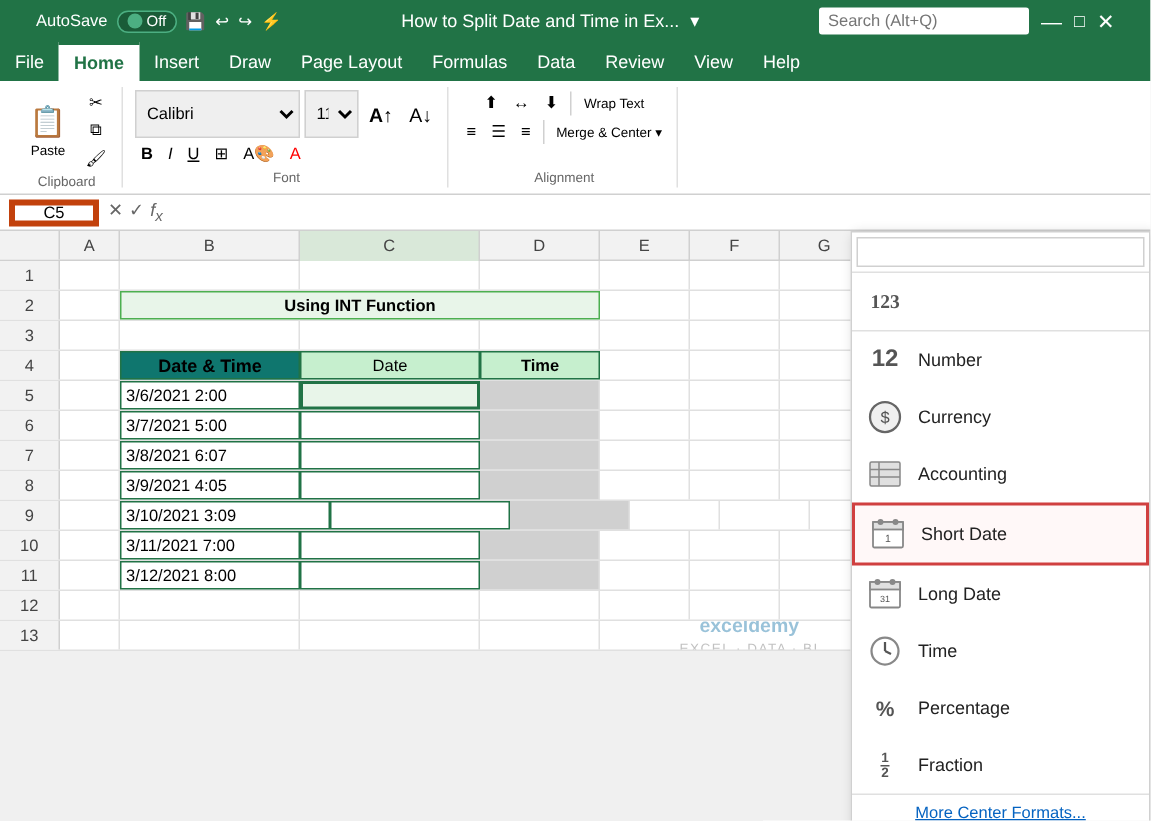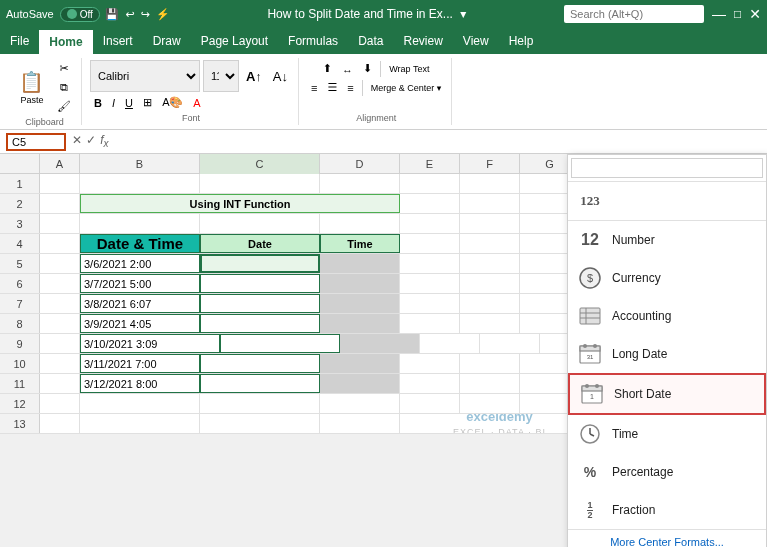--- a/index.html
+++ b/index.html
@@ -1,36 +1,36 @@
 <!DOCTYPE html>
 <html><head>
   <meta charset="utf-8">
   <style>
     * { box-sizing: border-box; margin: 0; padding: 0; }
     body { font-family: 'Segoe UI', Arial, sans-serif; font-size: 12px; background: #f0f0f0; width: 767px; height: 547px; overflow: hidden; }
 
     
-    .title-bar { background: #217346; height: 28px; display: flex; align-items: center; justify-content: space-between; padding: 0 6px; color: white; gap: 20px; }
+    .title-bar { background: #217346; height: 28px; display: flex; align-items: center; justify-content: space-between; padding: 0 24px; color: white; gap: 20px; }
     .title-bar-left { display: flex; align-items: center; gap: 6px; font-size: 11px; }
     .title-bar-center { font-size: 12px; font-weight: 400; }
     .title-bar-right { display: flex; align-items: center; gap: 8px; }
     .autosave-toggle { background: #1a5c38; border: 1px solid #4CAF82; border-radius: 10px; padding: 1px 6px; font-size: 10px; display: flex; align-items: center; gap: 3px; }
     .toggle-dot { width: 10px; height: 10px; background: #4CAF82; border-radius: 50%; }
     .ribbon-tabs { display: flex; background: #217346; height: 26px; }
     .ribbon-tab { padding: 4px 10px; color: white; font-size: 12px; cursor: pointer; display: flex; align-items: center; }
     .ribbon-tab.active { background: white; color: #217346; font-weight: 600; border-top: 2px solid #217346; }
 
     .ribbon-content { padding: 4px 8px; display: flex; gap: 2px; align-items: stretch; height: 76px; }
     .ribbon-group { display: flex; flex-direction: column; align-items: center; border-right: 1px solid #e0e0e0; padding: 2px 6px; min-width: 50px; }
     .ribbon-group-label { font-size: 9px; color: #666; margin-top: auto; padding-top: 2px; }
     .ribbon-group-content { display: flex; align-items: center; gap: 3px; flex: 1; }
 
     
     .formula-bar { background: white; border-bottom: 1px solid #d0d0d0; height: 24px; display: flex; align-items: center; padding: 0 6px; gap: 6px; }
-    .cell-ref { border: 2px solid #c2410c; width: 60px; height: 18px; font-size: 11px; padding: 0 4px; }
+    .cell-ref { border: 4px solid #c2410c; width: 60px; height: 18px; font-size: 11px; padding: 0 4px; text-align: center; }
     .formula-dividers { display: flex; gap: 4px; color: #666; font-size: 12px; }
     .formula-input { flex: 1; font-size: 11px; border: none; outline: none; }
 
     
     .col-headers { display: flex; background: #f2f2f2; border-bottom: 1px solid #d0d0d0; height: 20px; }
     .row-header-spacer { width: 40px; min-width: 40px; border-right: 1px solid #d0d0d0; background: #f2f2f2; }
     .col-header { display: flex; align-items: center; justify-content: center; font-size: 11px; color: #444; border-right: 1px solid #d0d0d0; height: 20px; }
 
     
     .grid-area { overflow: hidden; }
@@ -225,22 +225,22 @@
         <div class="cell" style="width:120px;"></div>
         <div class="cell" style="width:80px;"></div>
         <div class="cell" style="width:60px;"></div>
         <div class="cell" style="width:60px;"></div>
         <div class="cell" style="width:60px;"></div>
       </div>
 
       <div class="grid-row">
         <div class="row-num">4</div>
         <div class="cell" style="width:40px;"></div>
-        <div class="cell data-header" style="width:120px; background:#14b8a6; justify-content:center; border:1px solid #217346; font-weight:bold; font-size:15px;">Date &amp; Time</div>
-        <div class="cell data-header" style="width:120px; background:#c6efce; justify-content:center; border:1px solid #217346; font-weight:bold; font-size:11px;">Date</div>
+        <div class="cell data-header" style="width:120px; background:#0f766e; justify-content:center; border:1px solid #217346; font-weight:bold; font-size:12px;">Date &amp; Time</div>
+        <div class="cell data-header" style="width:120px; background:#c6efce; justify-content:center; border:1px solid #217346; font-weight:normal; font-size:11px;">Date</div>
         <div class="cell data-header" style="width:80px; background:#c6efce; justify-content:center; border:1px solid #217346; font-weight:bold; font-size:11px;">Time</div>
         <div class="cell" style="width:60px;"></div>
         <div class="cell" style="width:60px;"></div>
         <div class="cell" style="width:60px;"></div>
       </div>
 
       <div class="grid-row">
         <div class="row-num">5</div>
         <div class="cell" style="width:40px;"></div>
         <div class="cell" style="width:120px; border:1px solid #217346;">3/6/2021 2:00</div>
@@ -379,35 +379,20 @@
       <div class="dropdown-item-icon">
         <svg width="24" height="24" viewBox="0 0 24 24">
           <rect x="2" y="4" width="20" height="16" rx="1" fill="#e0e0e0" stroke="#888" stroke-width="1"></rect>
           <line x1="2" y1="9" x2="22" y2="9" stroke="#888" stroke-width="1"></line>
           <line x1="2" y1="14" x2="22" y2="14" stroke="#888" stroke-width="1"></line>
           <line x1="8" y1="4" x2="8" y2="20" stroke="#888" stroke-width="1"></line>
         </svg>
       </div>
       <div class="dropdown-item-text">
         <span class="dropdown-item-label">Accounting</span>
-      </div>
-    </div>
-
-    <div class="dropdown-item">
-      <div class="dropdown-item-icon">
-        <svg width="24" height="24" viewBox="0 0 24 24">
-          <rect x="2" y="4" width="20" height="17" rx="1" fill="white" stroke="#888" stroke-width="1.2"></rect>
-          <rect x="2" y="4" width="20" height="5" fill="#e0e0e0" stroke="#888" stroke-width="1.2"></rect>
-          <circle cx="7" cy="4" r="2" fill="#888"></circle>
-          <circle cx="17" cy="4" r="2" fill="#888"></circle>
-          <text x="12" y="17" text-anchor="middle" font-size="6" fill="#555" font-family="Arial">31</text>
-        </svg>
-      </div>
-      <div class="dropdown-item-text">
-        <span class="dropdown-item-label">Long Date</span>
       </div>
     </div>
 
     <div class="dropdown-item highlighted" style="border:2px solid #d04040; background:#fff8f8;">
       <div class="dropdown-item-icon">
         <svg width="24" height="24" viewBox="0 0 24 24">
           <rect x="2" y="4" width="20" height="17" rx="1" fill="white" stroke="#888" stroke-width="1.2"></rect>
           <rect x="2" y="4" width="20" height="5" fill="#e0e0e0" stroke="#888" stroke-width="1.2"></rect>
           <circle cx="7" cy="4" r="2" fill="#888"></circle>
           <circle cx="17" cy="4" r="2" fill="#888"></circle>
@@ -415,20 +400,35 @@
         </svg>
       </div>
       <div class="dropdown-item-text">
         <span class="dropdown-item-label">Short Date</span>
       </div>
     </div>
 
     <div class="dropdown-item">
       <div class="dropdown-item-icon">
         <svg width="24" height="24" viewBox="0 0 24 24">
+          <rect x="2" y="4" width="20" height="17" rx="1" fill="white" stroke="#888" stroke-width="1.2"></rect>
+          <rect x="2" y="4" width="20" height="5" fill="#e0e0e0" stroke="#888" stroke-width="1.2"></rect>
+          <circle cx="7" cy="4" r="2" fill="#888"></circle>
+          <circle cx="17" cy="4" r="2" fill="#888"></circle>
+          <text x="12" y="17" text-anchor="middle" font-size="6" fill="#555" font-family="Arial">31</text>
+        </svg>
+      </div>
+      <div class="dropdown-item-text">
+        <span class="dropdown-item-label">Long Date</span>
+      </div>
+    </div>
+
+    <div class="dropdown-item">
+      <div class="dropdown-item-icon">
+        <svg width="24" height="24" viewBox="0 0 24 24">
           <circle cx="12" cy="12" r="9" stroke="#888" stroke-width="1.5" fill="white"></circle>
           <line x1="12" y1="12" x2="12" y2="6" stroke="#555" stroke-width="1.5"></line>
           <line x1="12" y1="12" x2="16" y2="14" stroke="#555" stroke-width="1.5"></line>
         </svg>
       </div>
       <div class="dropdown-item-text">
         <span class="dropdown-item-label">Time</span>
       </div>
     </div>
 

